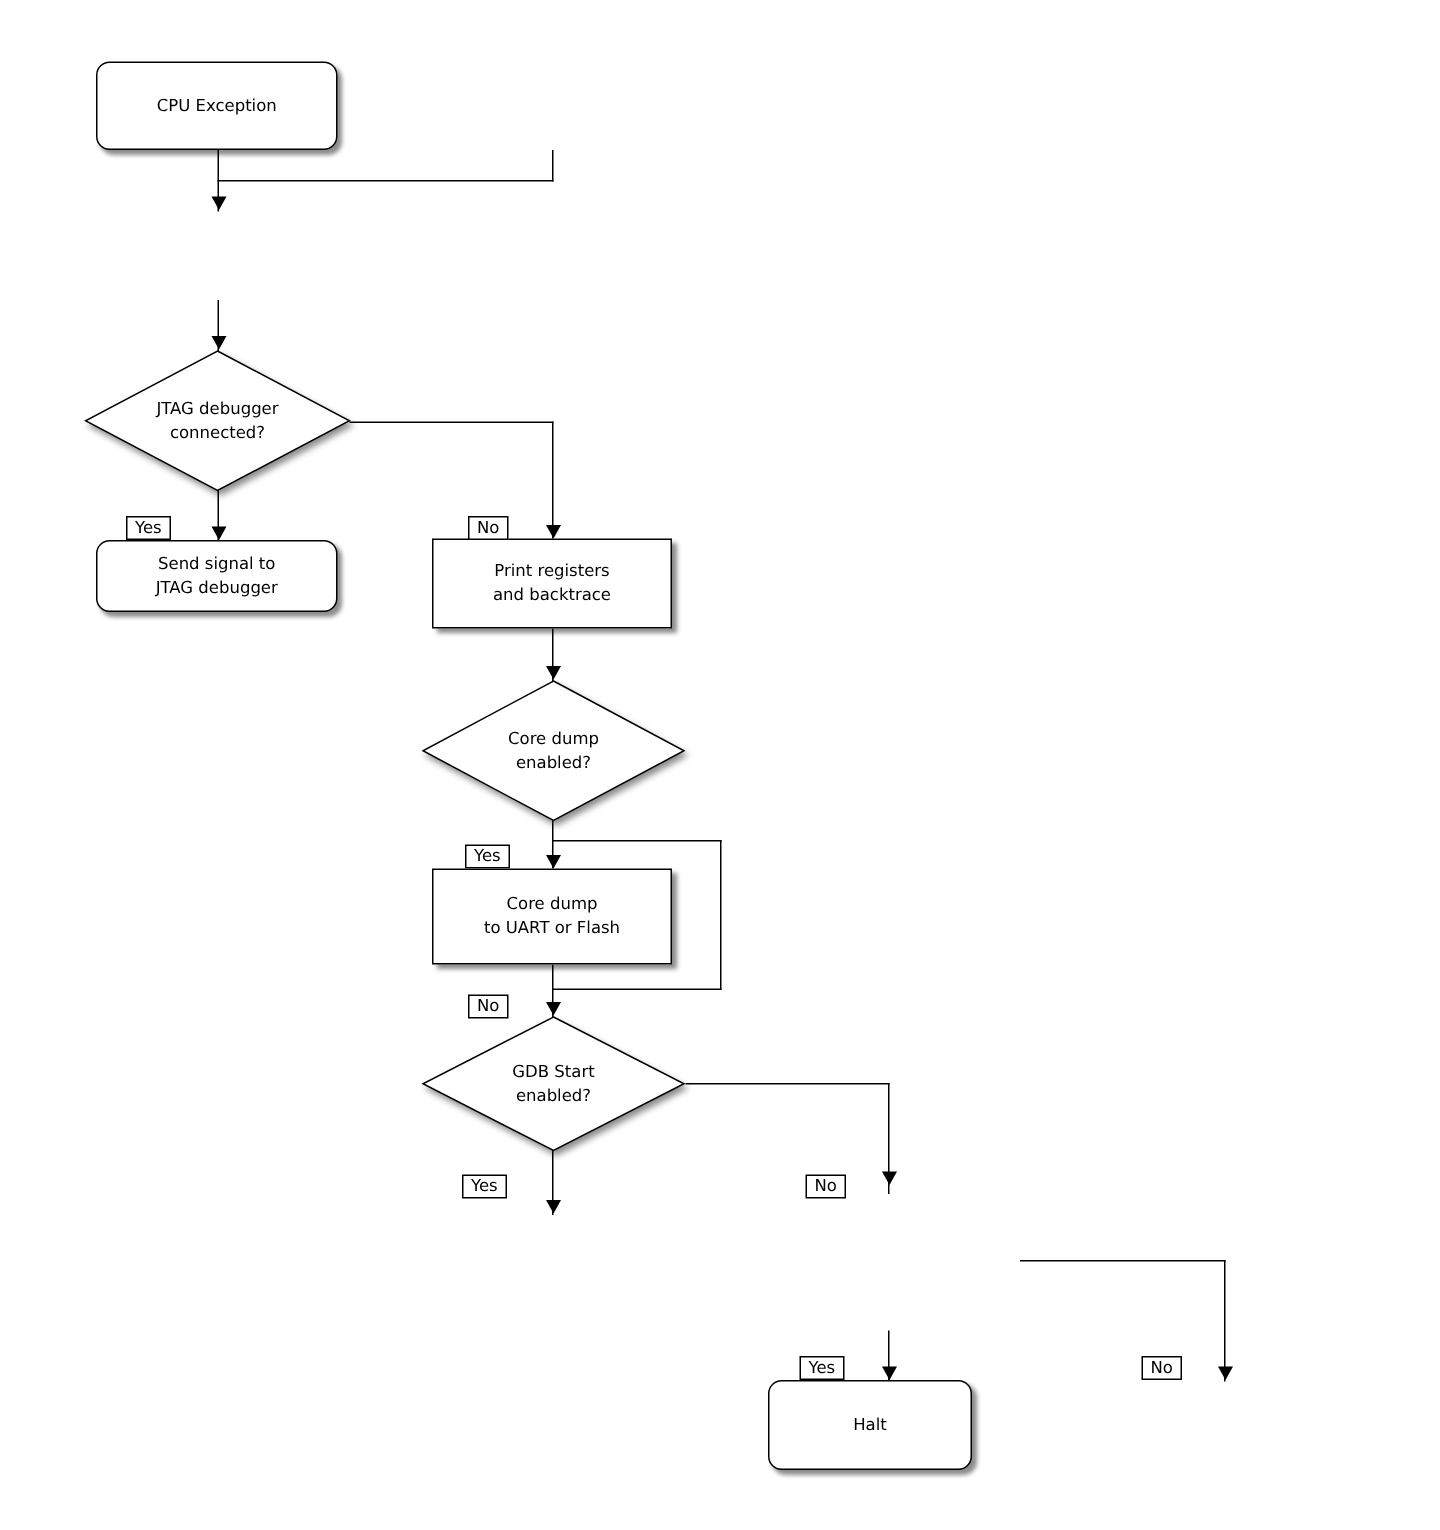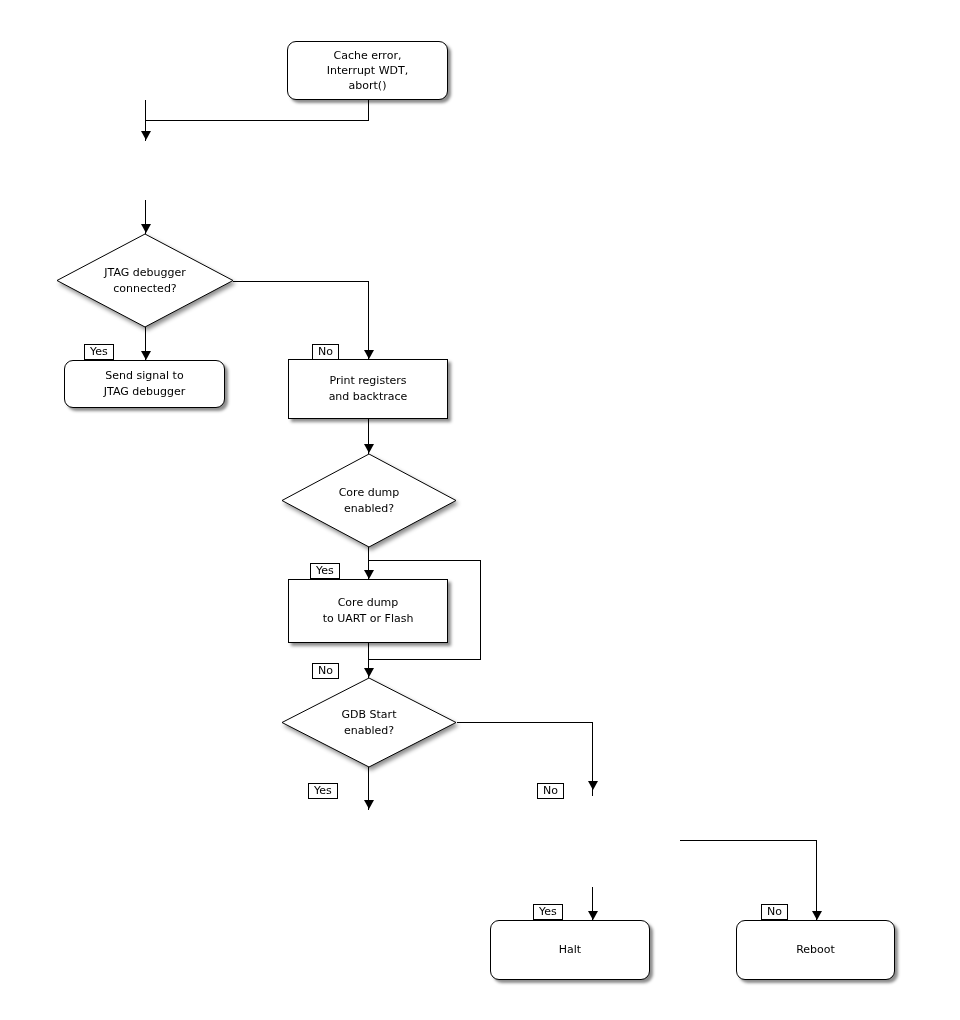--- a/index.html
+++ b/index.html
@@ -67,39 +67,36 @@
   <div class="arrow" style="left:141px; top:351px;"></div>
   <div class="arrow" style="left:364px; top:350px;"></div>
   <div class="arrow" style="left:364px; top:444px;"></div>
   <div class="arrow" style="left:364px; top:570px;"></div>
   <div class="arrow" style="left:364px; top:668px;"></div>
   <div class="arrow" style="left:364px; top:800px;"></div>
   <div class="arrow" style="left:588px; top:781px;"></div>
   <div class="arrow" style="left:588px; top:911px;"></div>
   <div class="arrow" style="left:812px; top:911px;"></div>
 
+  <div class="node rounded" style="left:64px; top:41px; width:161px; height:59px;"><span>CPU Exception</span></div>
 
-  <div class="node rounded" style="left:287px; top:41px; width:161px; height:59px; line-height:15px;"><span>Cache error,
-Interrupt WDT,
-abort()</span></div>
 
 
   <div class="node rounded" style="left:64px; top:360px; width:161px; height:48px;"><span>Send signal to
 JTAG debugger</span></div>
 
   <div class="node" style="left:288px; top:359px; width:160px; height:60px;"><span>Print registers
 and backtrace</span></div>
 
   <div class="node" style="left:288px; top:579px; width:160px; height:64px;"><span>Core dump
 to UART or Flash</span></div>
 
 
-  <div class="node rounded" style="left:490px; top:920px; width:160px; height:60px;"><span>Halt</span></div>
+  <div class="node rounded" style="left:512px; top:920px; width:136px; height:60px;"><span>Halt</span></div>
 
-  <div class="node rounded" style="left:736px; top:920px; width:159px; height:60px;"><span>Reboot</span></div>
 
   <div class="diamond" style="left:56px; top:233px; width:178px; height:95px;">
     <svg width="178" height="95">
       <polygon points="89,1 177,47.5 89,94 1,47.5" fill="#ffffff" stroke="#000000" stroke-width="1"></polygon>
     </svg>
     <div class="dlabel">JTAG debugger
 connected?</div>
   </div>
 
   <div class="diamond" style="left:281px; top:453px; width:176px; height:95px;">

